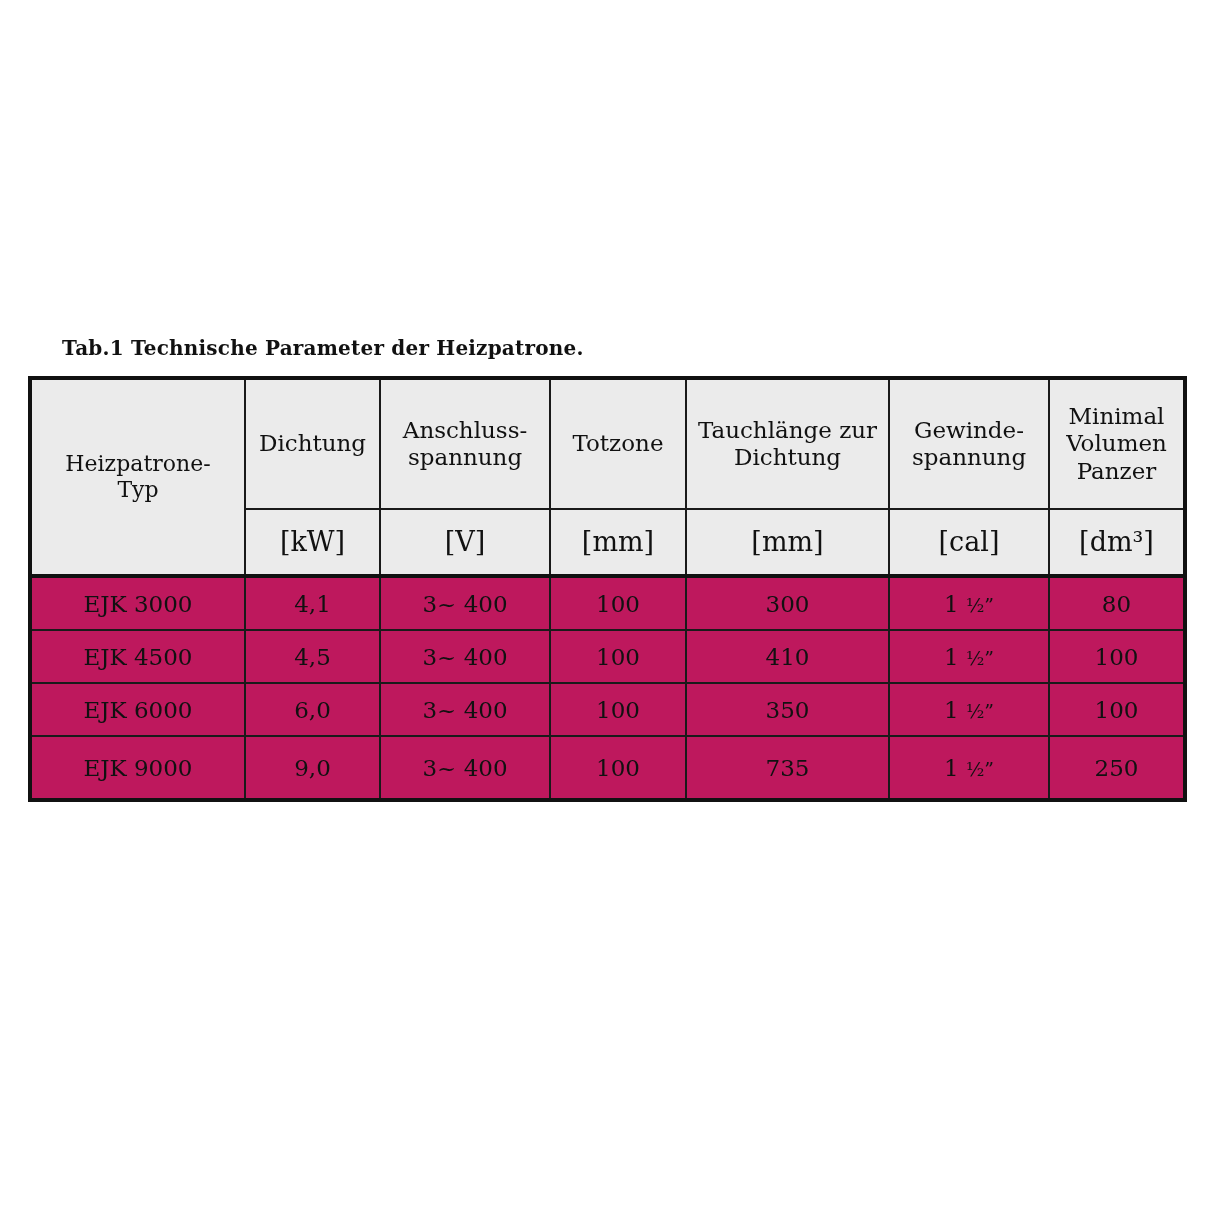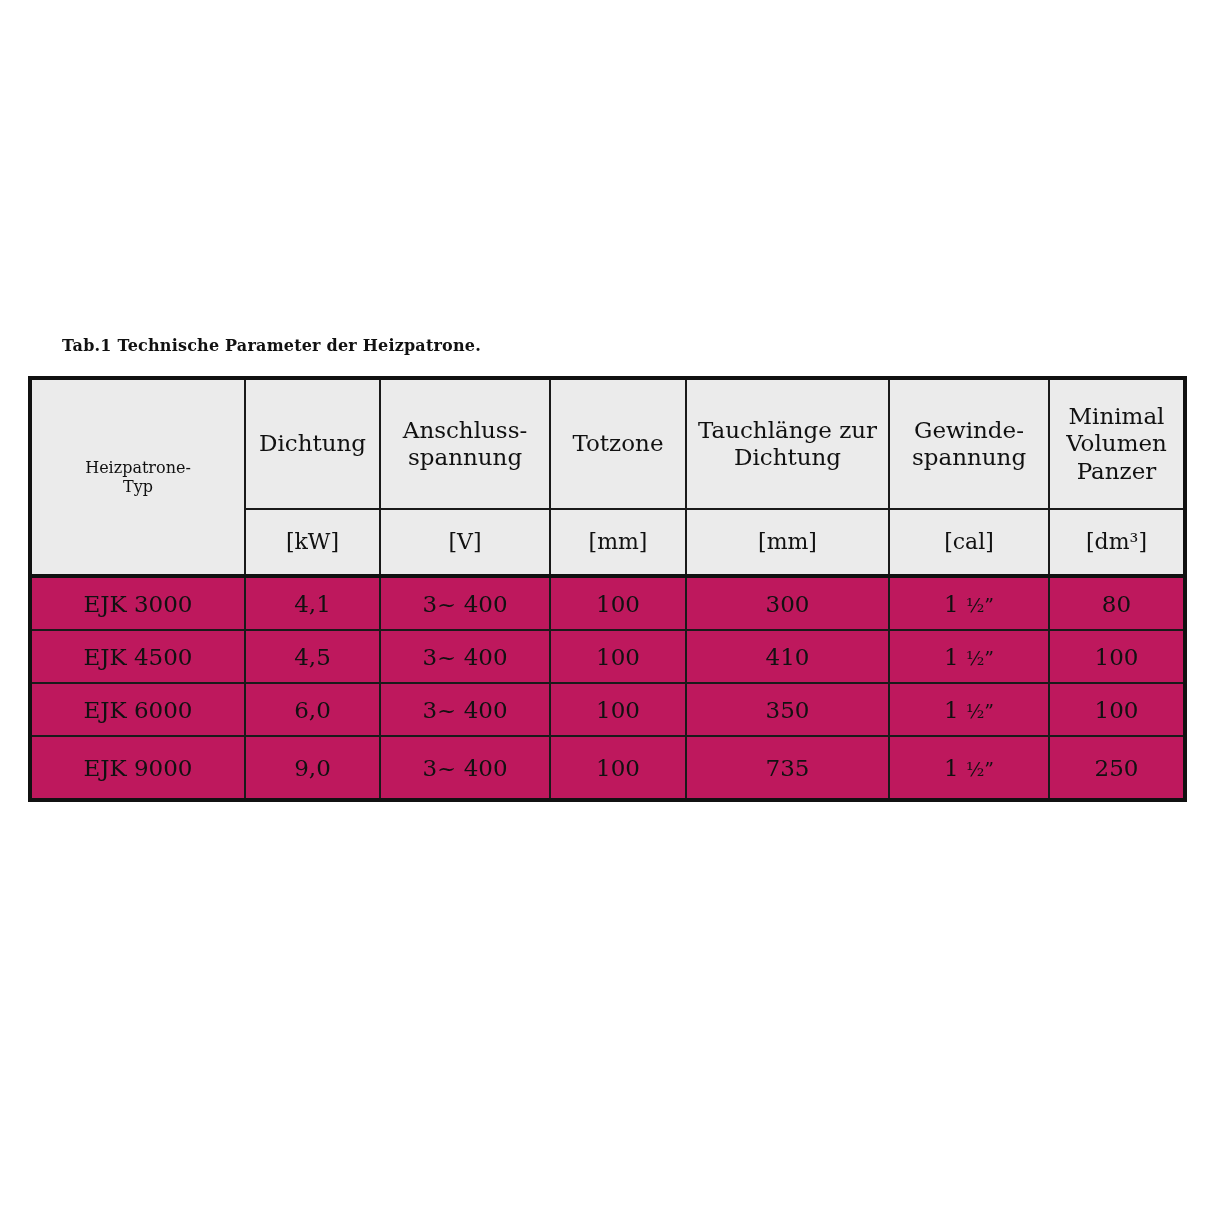--- a/index.html
+++ b/index.html
@@ -20,21 +20,21 @@
     left: 0;
     top: 0;
     width: 1214px;
     height: 1214px;
   }
   .caption {
     position: absolute;
     left: 62px;
     top: 336px;
     font-family: "DejaVu Serif", serif;
-    font-size: 16px;
+    font-size: 20px;
     font-weight: 700;
     letter-spacing: 0.2px;
     color: #111111;
     white-space: nowrap;
   }
   .table-wrap {
     position: absolute;
     left: 28px;
     top: 376px;
     width: 1155px;
@@ -62,25 +62,25 @@
     background: #ebebeb;
     font-size: 23px;
     line-height: 1.18;
     padding: 6px 4px;
   }
   thead td.head-main {
     height: 116px;
   }
   thead td.unit {
     height: 52px;
-    font-size: 22px;
+    font-size: 27px;
   }
   td.typecell {
     background: #ebebeb;
-    font-size: 16px;
+    font-size: 22px;
     line-height: 1.2;
     padding: 8px 4px;
   }
   tbody td {
     font-size: 23px;
     height: 45px;
     padding: 3px 4px;
     background: #be185d;
   }
   tbody tr:last-child td {

